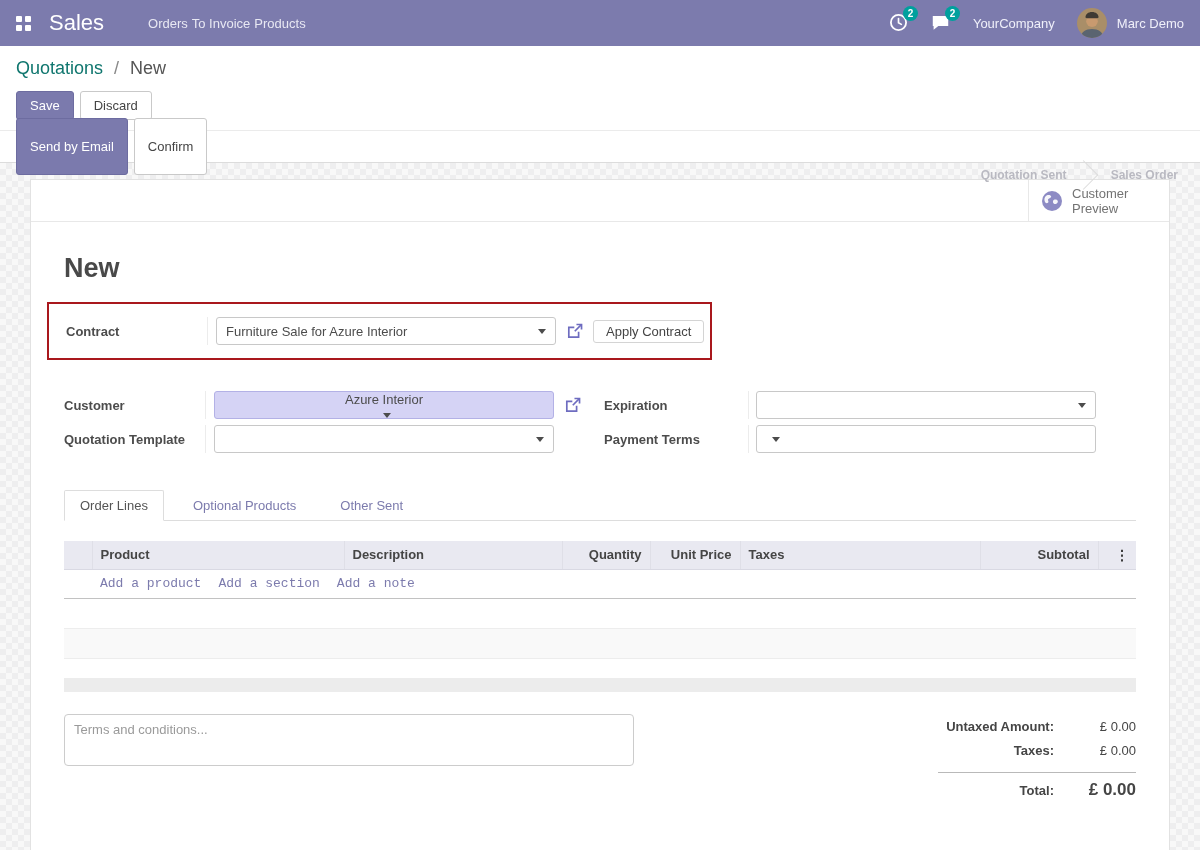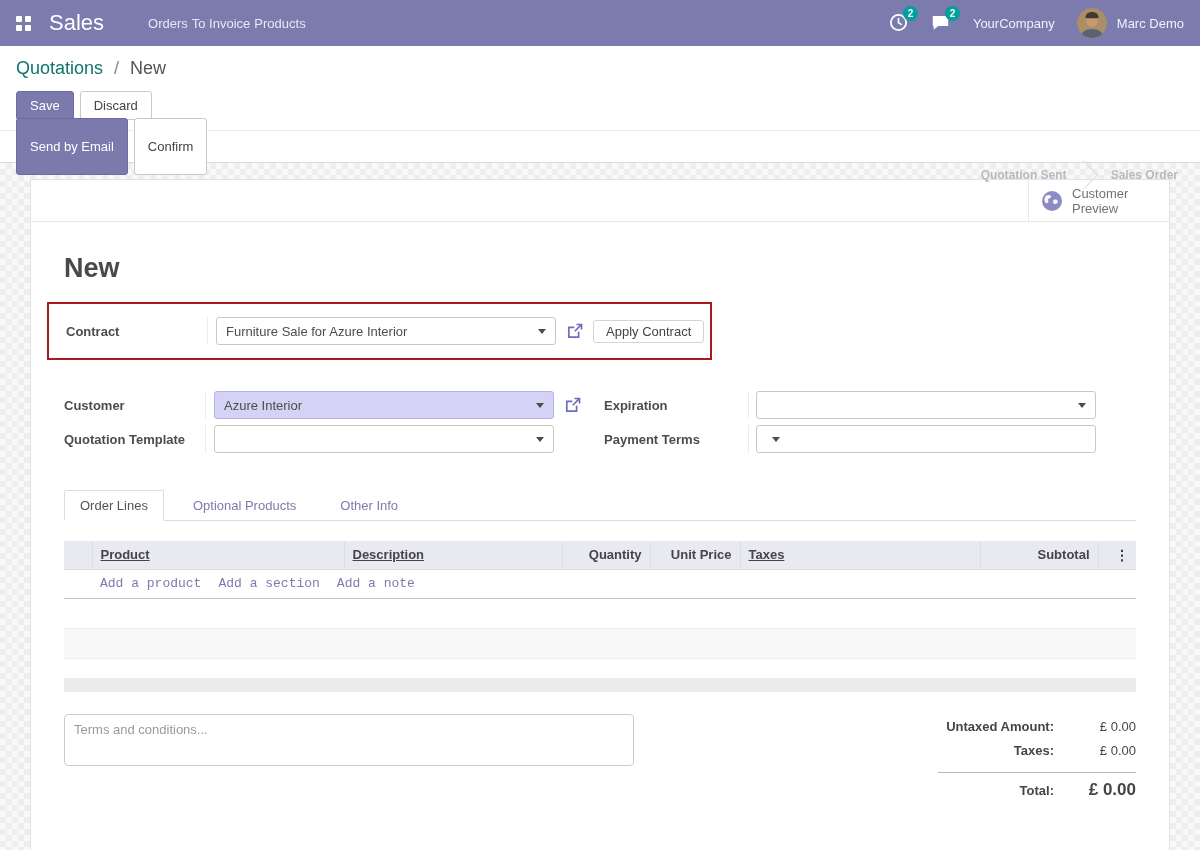--- a/index.html
+++ b/index.html
@@ -50,21 +50,21 @@
   .preview-btn { border-left: 1px solid #e8e8e8; width: 141px; display: flex; align-items: center; gap: 9px; padding: 0 12px; cursor: pointer; color: #737373; font-size: 13px; line-height: 15px; }
   .sheet-body { padding: 0 33px; }
   .sheet-title { font-size: 27px; font-weight: 700; color: #494949; margin: 31px 0 18px; }
 
   
   .frow { display: flex; align-items: center; }
   .flabel { width: 142px; padding-right: 8px; border-right: 1px solid #ececec; margin-right: 8px; min-height: 28px; display: flex; align-items: center; font-size: 13px; font-weight: 700; color: #4c4c4c; flex-shrink: 0; }
   .fselect { width: 340px; height: 28px; border: 1px solid #c8c8c8; border-radius: 3px; background: #fff; display: flex; align-items: center; padding: 0 9px; font-size: 13px; color: #4c4c4c; cursor: pointer; }
   .fselect .fvalue { flex: 1; white-space: nowrap; overflow: hidden; }
   .caret { width: 0; height: 0; border-left: 4px solid transparent; border-right: 4px solid transparent; border-top: 5px solid #4c4c4c; margin-left: 6px; flex-shrink: 0; }
-  .fselect.highlight { background: #d5d3f5; border-color: #b3b1e6; }
+  .fselect.highlight { background: #d5d3f5; border-color: #b3b1e6; flex-direction: column; }
   .ext-link { margin-left: 10px; cursor: pointer; display: flex; align-items: center; }
 
   .contract-box { border: 2px solid #a9181d; width: 665px; margin-left: -17px; padding: 13px 0 13px 17px; margin-bottom: 31px; }
   .apply-btn { margin-left: 9px; height: 23px; padding: 0 12px; font-size: 13px; background: #fff; border: 1px solid #d4d4d4; border-radius: 3px; color: #444; cursor: pointer; font-family: "Liberation Sans", sans-serif; }
 
   .fields-grid { display: flex; flex-direction: column; gap: 6px; margin-bottom: 37px; }
   .fields-row { display: flex; }
   .col-left { display: flex; align-items: center; width: 540px; flex-shrink: 0; }
   .col-right { display: flex; align-items: center; }
   .col-right .flabel { width: 145px; margin-right: 7px; }
@@ -72,21 +72,21 @@
   
   .tabbar { display: flex; align-items: flex-end; border-bottom: 1px solid #ddd; }
   .tab { font-size: 13px; padding: 7px 15px; cursor: pointer; }
   .tab.active { color: #555; background: #fff; border: 1px solid #ddd; border-bottom: 1px solid #fff; margin-bottom: -1px; border-radius: 2px 2px 0 0; }
   .tab.link { color: #7c7bad; margin-left: 14px; }
 
   
   .ol-table { width: 100%; border-collapse: collapse; margin-top: 20px; font-size: 13px; }
   .ol-table th { background: #e9e9f1; height: 28px; font-weight: 700; color: #454545; padding: 0 8px; border-bottom: 1px solid #d9d9e3; border-left: 1px solid rgba(0,0,0,0.04); white-space: nowrap; }
   .ol-table th:first-child { border-left: none; }
-  .th-left { text-align: left; text-decoration: underline; } .th-right { text-align: right; }
+  .th-left { text-align: left; } .th-right { text-align: right; }
   .add-row td { height: 29px; border-bottom: 1px solid #c2c2c2; padding-left: 8px; font-family: Liberation Mono, monospace; }
   .add-links { display: flex; gap: 17px; }
   .add-links span { color: #7c7bad; cursor: pointer; }
   .empty-r1 td { height: 30px; border-bottom: 1px solid #ededed; }
   .empty-r2 td { height: 30px; background: #f9f9f9; border-bottom: 1px solid #ededed; }
   .empty-r3 td { height: 20px; }
   .stripe { height: 14px; background: #ececec; }
   .kebab { color: #3c3c3c; font-weight: 700; font-size: 14px; letter-spacing: -1px; cursor: pointer; }
 
   
@@ -244,21 +244,21 @@
               <div class="fselect">
                 <span class="caret"></span>
               </div>
             </div>
           </div>
         </div>
 
         <div class="tabbar">
           <div class="tab active">Order Lines</div>
           <div class="tab link">Optional Products</div>
-          <div class="tab link">Other Info</div>
+          <div class="tab link">Other Sent</div>
         </div>
 
         <table class="ol-table">
           <colgroup>
             <col style="width:28px">
               <col style="width:252px">
               <col style="width:218px">
               <col style="width:88px">
               <col style="width:90px">
               <col style="width:240px">

